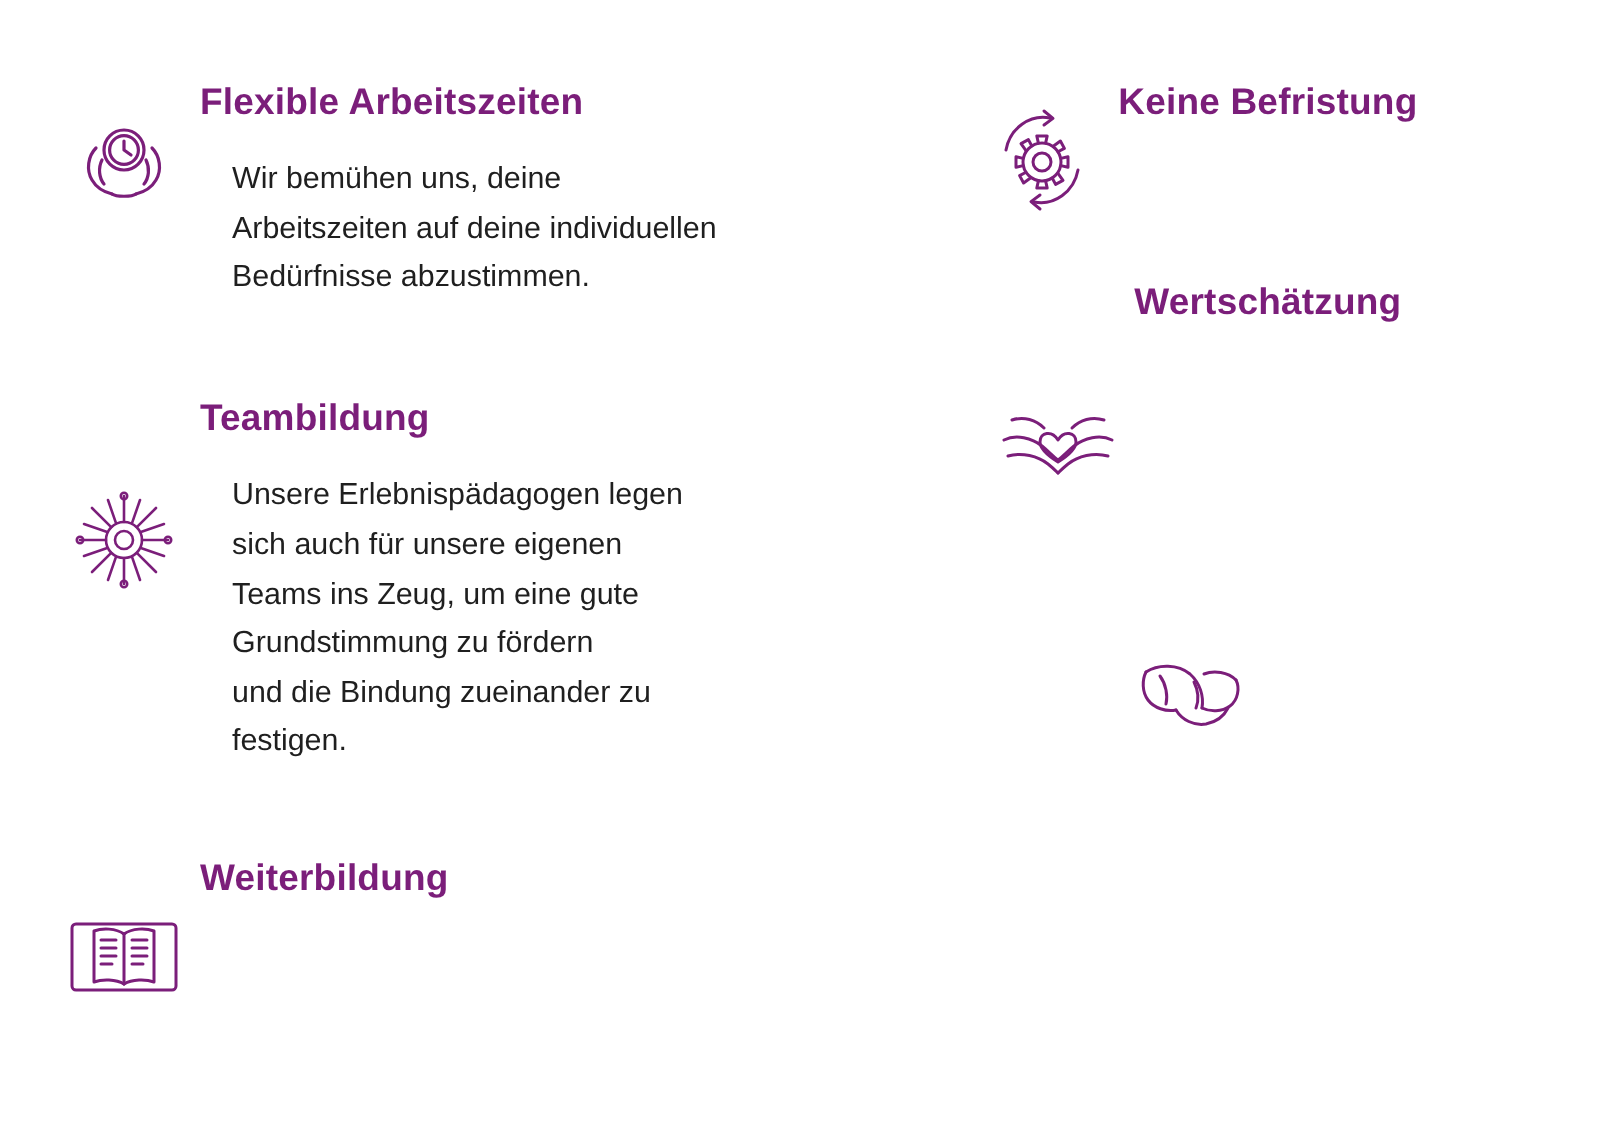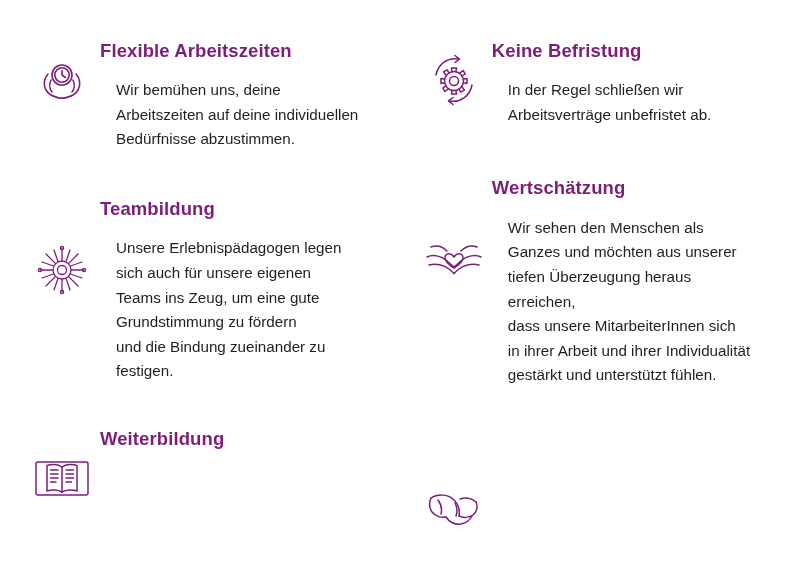--- a/index.html
+++ b/index.html
@@ -31,20 +31,21 @@
   .column {
     display: flex;
     flex-direction: column;
   }
   .column.left {
     width: 382px;
   }
   .column.right {
     width: 372px;
     margin-left: 22px;
+    align-items: center;
   }
   .benefit {
     display: flex;
     flex-direction: row;
     align-items: flex-start;
     margin-bottom: 26px;
   }
   .icon-wrap {
     width: 76px;
     min-width: 76px;
@@ -197,45 +198,37 @@
               </g>
             </g>
             <path d="M10 21 C12 10 22 3 32 5"></path>
             <path d="M29 1.5 L33.5 5.2 L29 8.5"></path>
             <path d="M46 31 C44 42 34 49 24 47"></path>
             <path d="M27 50.5 L22.5 46.8 L27 43.5"></path>
           </svg>
         </div>
         <div class="text-wrap">
           <h3 class="benefit-title">Keine Befristung</h3>
-          <p class="benefit-body">In der Regel schließen wir
-Arbeitsverträge unbefristet ab.</p>
         </div>
       </div>
 
       <div class="benefit">
         <div class="icon-wrap">
           <svg width="62" height="44" viewBox="0 0 62 44" fill="none" stroke="#7b1e7a" stroke-width="1.5" stroke-linecap="round" stroke-linejoin="round">
             <path d="M31 22 C28 17 22 18 22 23 C22 27 27 30.5 31 33 C35 30.5 40 27 40 23 C40 18 34 17 31 22 Z"></path>
             <path d="M8 12 C14 10 20 12 24 16"></path>
             <path d="M54 12 C48 10 42 12 38 16"></path>
             <path d="M4 22 C10 19 18 21 23 25 C26 27.5 28.5 30 31 32"></path>
             <path d="M58 22 C52 19 44 21 39 25 C36 27.5 33.5 30 31 32"></path>
             <path d="M6 30 C13 28 21 30 26 34 C28 35.6 29.5 37 31 38.5"></path>
             <path d="M56 30 C49 28 41 30 36 34 C34 35.6 32.5 37 31 38.5"></path>
           </svg>
         </div>
         <div class="text-wrap">
           <h3 class="benefit-title">Wertschätzung</h3>
-          <p class="benefit-body">Wir sehen den Menschen als
-Ganzes und möchten aus unserer
-tiefen Überzeugung heraus erreichen,
-dass unsere MitarbeiterInnen sich
-in ihrer Arbeit und ihrer Individualität
-gestärkt und unterstützt fühlen.</p>
         </div>
       </div>
 
       <div class="benefit">
         <div class="icon-wrap">
           <svg width="58" height="46" viewBox="0 0 58 46" fill="none" stroke="#7b1e7a" stroke-width="1.5" stroke-linecap="round" stroke-linejoin="round">
             <path d="M6 12 C12 8 22 8 28 13 C33 17.5 35 24 34 30"></path>
             <path d="M6 12 C4 16 4 22 7 26 C10 30 16 32 21 31"></path>
             <path d="M34 30 C38 32 44 32 48 29 C52 26 53 20 51 16"></path>
             <path d="M51 16 C47 12 40 11 35 13"></path>

